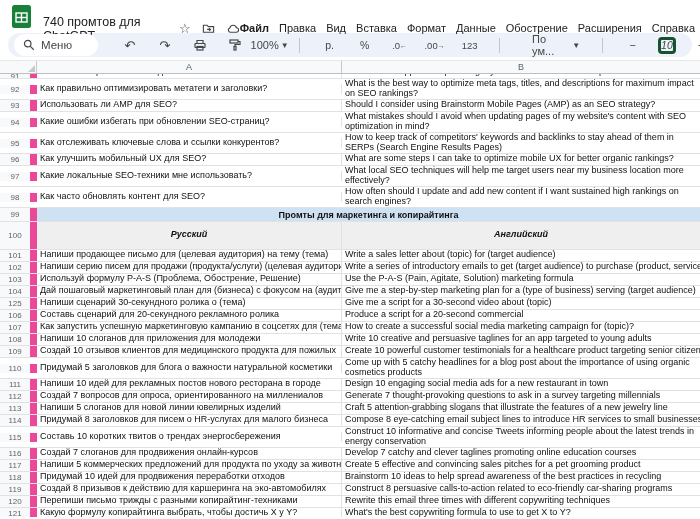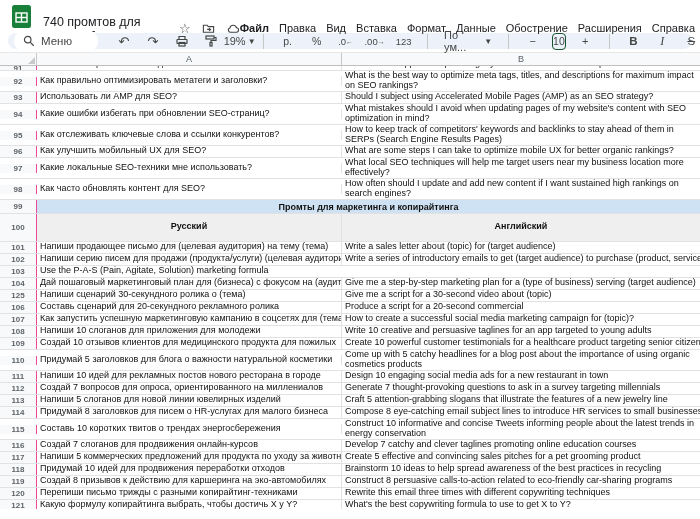--- a/index.html
+++ b/index.html
@@ -12,31 +12,31 @@
   .tb-right { display:flex; flex-direction:row; justify-content:center;margin-top:25px; }
   .title-row { display:flex; align-items:center; height:16px; }
   .doc-title { font-size:12.5px; color:#202124; }
   .title-ic { margin-left:11px; color:#444746; font-size:11px; line-height:1; display:flex; align-items:center; }
   .menu-row { display:flex; align-items:center; height:13px; margin-top:1px; }
   .menu-item { font-size:11px; color:#202124; padding:0 5px; border-radius:6px; cursor:default; }
   .menu-item:first-child { padding-left:0;font-weight:bold; }
 
   
   .toolbar { margin:3px 8px 3px 8px; height:16px; background:var(--toolbar-bg,#edf2fa); border-radius:13px;
-             display:flex; align-items:center; padding:4px 6px; gap:10px; }
+             display:flex; align-items:center; padding:12px 6px; gap:16px; }
   .tbtn { height:22px; min-width:19px; display:flex; align-items:center; justify-content:center;
           border-radius:4px; padding:0 2px; color:#444746; font-size:11px; }
   .tbtn svg { display:block; }
   .uglyph { font-size:13px; line-height:1; color:#444746; }
   .search-pill { background:#fff; height:22px; border-radius:11px; display:flex; align-items:center;
                  gap:6px; padding:0 26px 0 9px; margin-right:6px; color:#444746; font-size:11.5px; }
   .sep { width:1px; height:15px; background:#c4c7c5; margin:0 4px; flex:0 0 1px; }
   .caret { font-size:8px; color:#444746; margin-left:2px; }
-  .fontsize-box { width:22px; height:17px; border:1px solid #14532d; border-radius:4px;
-                  display:flex; align-items:center; justify-content:center; font-size:10.5px; color:#444746; background:transparent; }
+  .fontsize-box { width:22px; height:17px; border:3px solid #14532d; border-radius:4px;
+                  display:flex; align-items:center; justify-content:center; font-size:10.5px; color:#444746; background:transparent;font-style:italic; }
   .b-label { font-weight:bold; font-size:11.5px; }
   .i-label { font-style:italic; font-family:"Liberation Serif",serif; font-size:12px; }
   .s-label { text-decoration:line-through; font-size:11.5px; }
   .a-label { font-size:11.5px; border-bottom:2px solid var(--text-color-swatch,#d93025); line-height:11px; padding:0 1px; }
   .dec-lbl { font-size:9.5px; letter-spacing:0; }
   .dec-arrow { font-size:7px; margin-left:0px; }
   .disabled { opacity:.45; }
 
   
   .grid { height:457px; overflow:hidden; border-top:1px solid #e7e7e7; }
@@ -46,31 +46,31 @@
   .colhead { display:flex; align-items:center; justify-content:center; font-size:9px; color:#575d66; border-right:1px solid #c6c8ca; }
   .colA { width:305px; flex:0 0 305px; }
   .colB { flex:1; border-right:none; }
 
   .row { display:flex; border-bottom:1px solid #e2e2e2; background:#fff; }
   .r1   { height:12px; }
   .r2   { height:21px;align-items:center; }
   .rsec { height:14px; }
   .rsub { height:28px; }
   .rclip{ height:5px; }
-  .rn { width:37px; flex:0 0 37px; background:#f8f9fa; border-right:1px solid #ec4899;
-        display:flex; align-items:center; justify-content:center; font-size:8px; color:#5f6368; overflow:hidden;font-weight:bold; }
+  .rn { width:37px; flex:0 0 37px; background:#f8f9fa; border-right:7px solid #ec4899;
+        display:flex; align-items:center; justify-content:center; font-size:8px; color:#5f6368; overflow:hidden; }
   .cell { padding:0 3px 1px 3px; font-size:9px; line-height:9.8px; color:#111; overflow:hidden;
           display:flex; align-items:flex-end; }
   .ca { width:305px; flex:0 0 305px; border-right:1px solid #e2e2e2; }
   .cb { flex:1; }
   .nowrap span { white-space:nowrap; }
   .wrap span { white-space:normal; }
   .sec-cell { flex:1; background:var(--section-bg,#cfe2f3); display:flex; align-items:center; justify-content:center;
               font-weight:bold; font-size:9px; color:#111; }
-  .rsub .cell { background:var(--subheader-bg,#efefef); justify-content:center; align-items:center; font-weight:bold; }
+  .rsub .cell { background:var(--subheader-bg,#efefef); justify-content:center; align-items:center; font-weight:bold;font-style:italic; }
   .rclip .cell { align-items:flex-end; }
 </style>
 </head>
 <body>
 
 <div class="titlebar">
   <svg class="logo" viewBox="0 0 25 25">
     <rect x="3" y="1" width="19" height="23" rx="2.5" fill="#188038"></rect>
     <rect x="7" y="9" width="11" height="9" fill="none" stroke="#fff" stroke-width="1.4"></rect>
     <line x1="7" y1="13.5" x2="18" y2="13.5" stroke="#fff" stroke-width="1.4"></line>
@@ -129,21 +129,21 @@
     </svg>
   </div>
   <div class="tbtn">
     <svg width="14" height="14" viewBox="0 0 14 14" fill="none" stroke="#444746" stroke-width="1.2">
       <rect x="2" y="2" width="8" height="3"></rect>
         <path d="M10 3.5 h2 v3 h-5 v2"></path>
         <rect x="6" y="8.5" width="2" height="3.5"></rect>
     </svg>
   </div>
   <div class="tbtn">
-    <span>19%</span>
+    <span>100%</span>
       <span class="caret">▼</span>
   </div>
 
   <div class="sep"></div>
 
   <div class="tbtn">
       <span style="font-size:10.5px;">р.</span>
     </div>
   <div class="tbtn">
       <span style="font-size:10.5px;">%</span>
@@ -155,21 +155,21 @@
   <div class="tbtn">
       <span class="dec-lbl">.00</span>
       <span class="dec-arrow">→</span>
     </div>
   <div class="tbtn">
       <span class="dec-lbl">123</span>
     </div>
 
   <div class="sep"></div>
 
-  <div class="tbtn" style="min-width:52px; justify-content:flex-end;">
+  <div class="tbtn" style="min-width:52px; justify-content:flex-end;margin-left:10px;">
     <span>По ум...</span>
       <span class="caret">▼</span>
   </div>
 
   <div class="sep"></div>
 
   <div class="tbtn">
       <span>−</span>
     </div>
   <div class="fontsize-box">10</div>
@@ -272,21 +272,21 @@
         <div class="cell cb wrap">
           <span>What is the best way to optimize meta tags, titles, and descriptions for maximum impact on SEO rankings?</span>
         </div>
       </div>
       <div class="row r1">
         <div class="rn">93</div>
         <div class="cell ca nowrap">
           <span>Использовать ли AMP для SEO?</span>
         </div>
         <div class="cell cb nowrap">
-          <span>Should I subject using Accelerated Mobile Pages (AMP) as an SEO strategy?</span>
+          <span>Should I consider using Brainstorm Mobile Pages (AMP) as an SEO strategy?</span>
         </div>
       </div>
       <div class="row r2">
         <div class="rn">94</div>
         <div class="cell ca nowrap">
           <span>Какие ошибки избегать при обновлении SEO-страниц?</span>
         </div>
         <div class="cell cb wrap">
           <span>What mistakes should I avoid when updating pages of my website's content with SEO optimization in mind?</span>
         </div>
@@ -355,20 +355,23 @@
         <div class="rn">102</div>
         <div class="cell ca nowrap">
           <span>Напиши серию писем для продажи (продукта/услуги) (целевая аудитория)</span>
         </div>
         <div class="cell cb nowrap">
           <span>Write a series of introductory emails to get (target audience) to purchase (product, service)</span>
         </div>
       </div>
       <div class="row r1">
         <div class="rn">103</div>
+        <div class="cell ca nowrap">
+          <span>Используй формулу P-A-S (Проблема, Обострение, Решение)</span>
+        </div>
         <div class="cell cb nowrap">
           <span>Use the P-A-S (Pain, Agitate, Solution) marketing formula</span>
         </div>
       </div>
       <div class="row r1">
         <div class="rn">104</div>
         <div class="cell ca nowrap">
           <span>Дай пошаговый маркетинговый план для (бизнеса) с фокусом на (аудиторию)</span>
         </div>
         <div class="cell cb nowrap">

